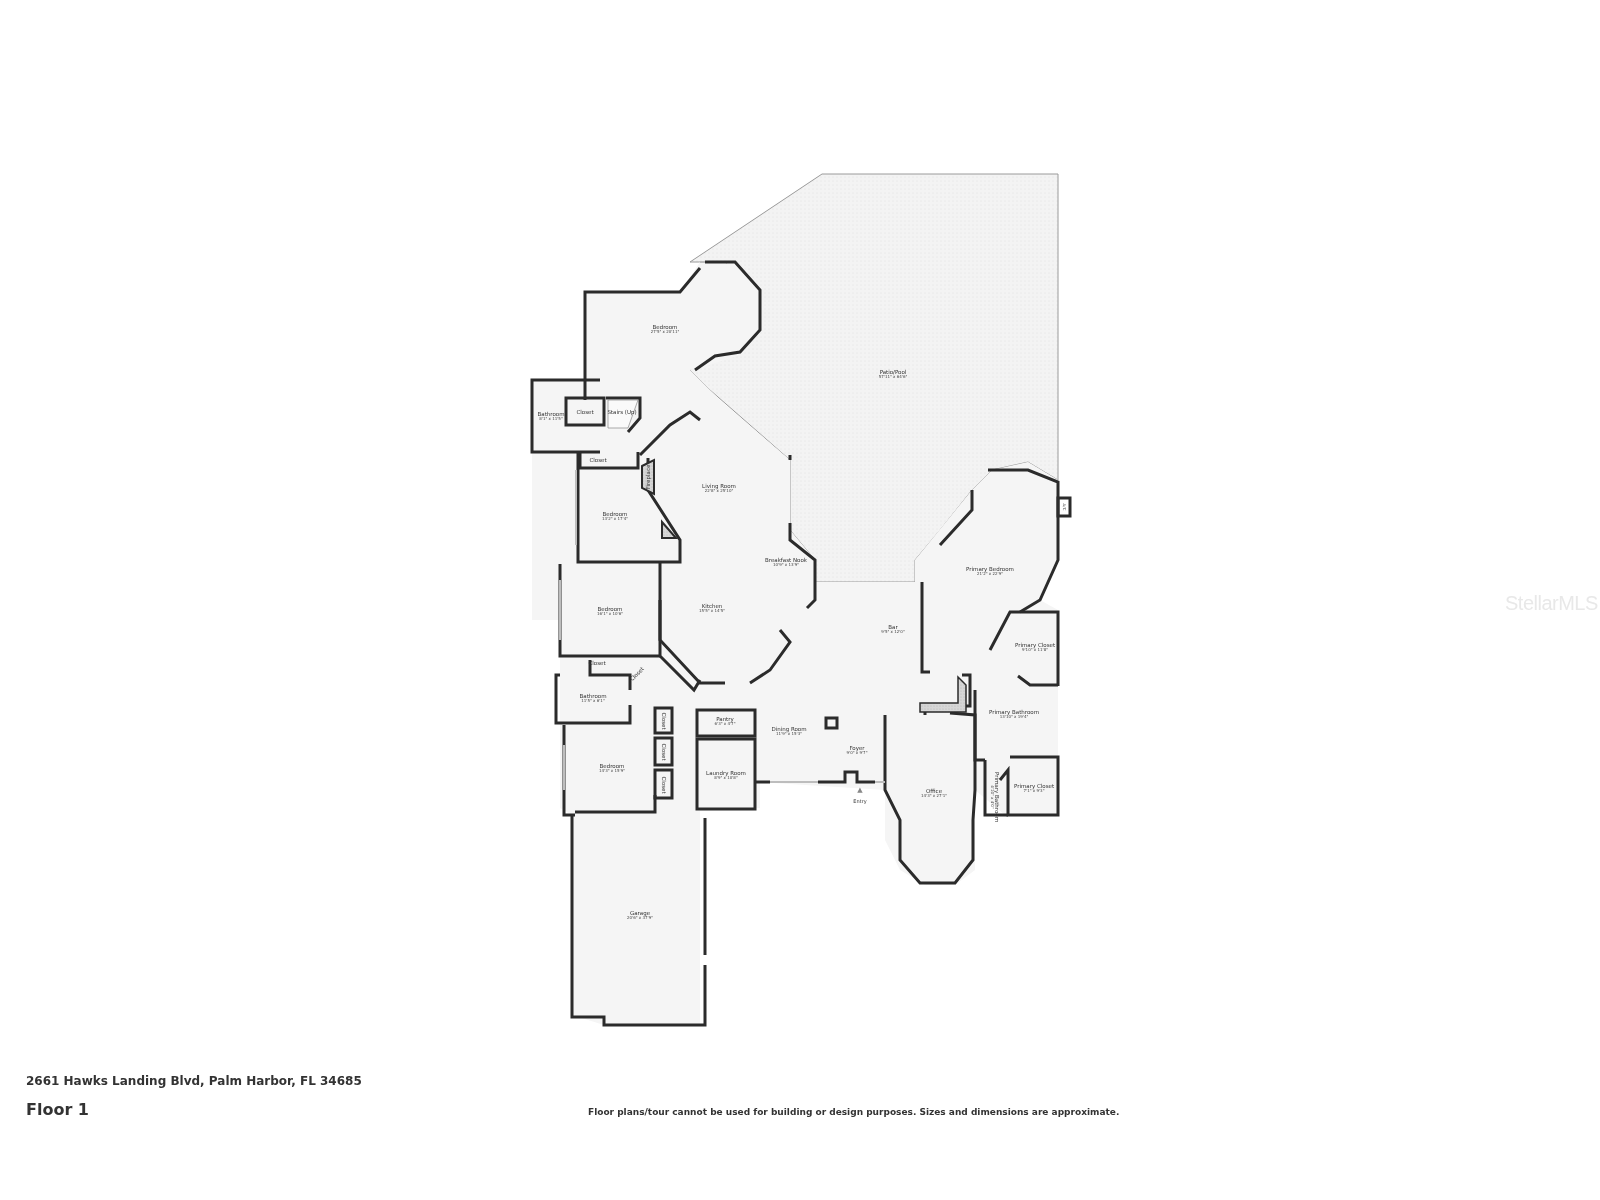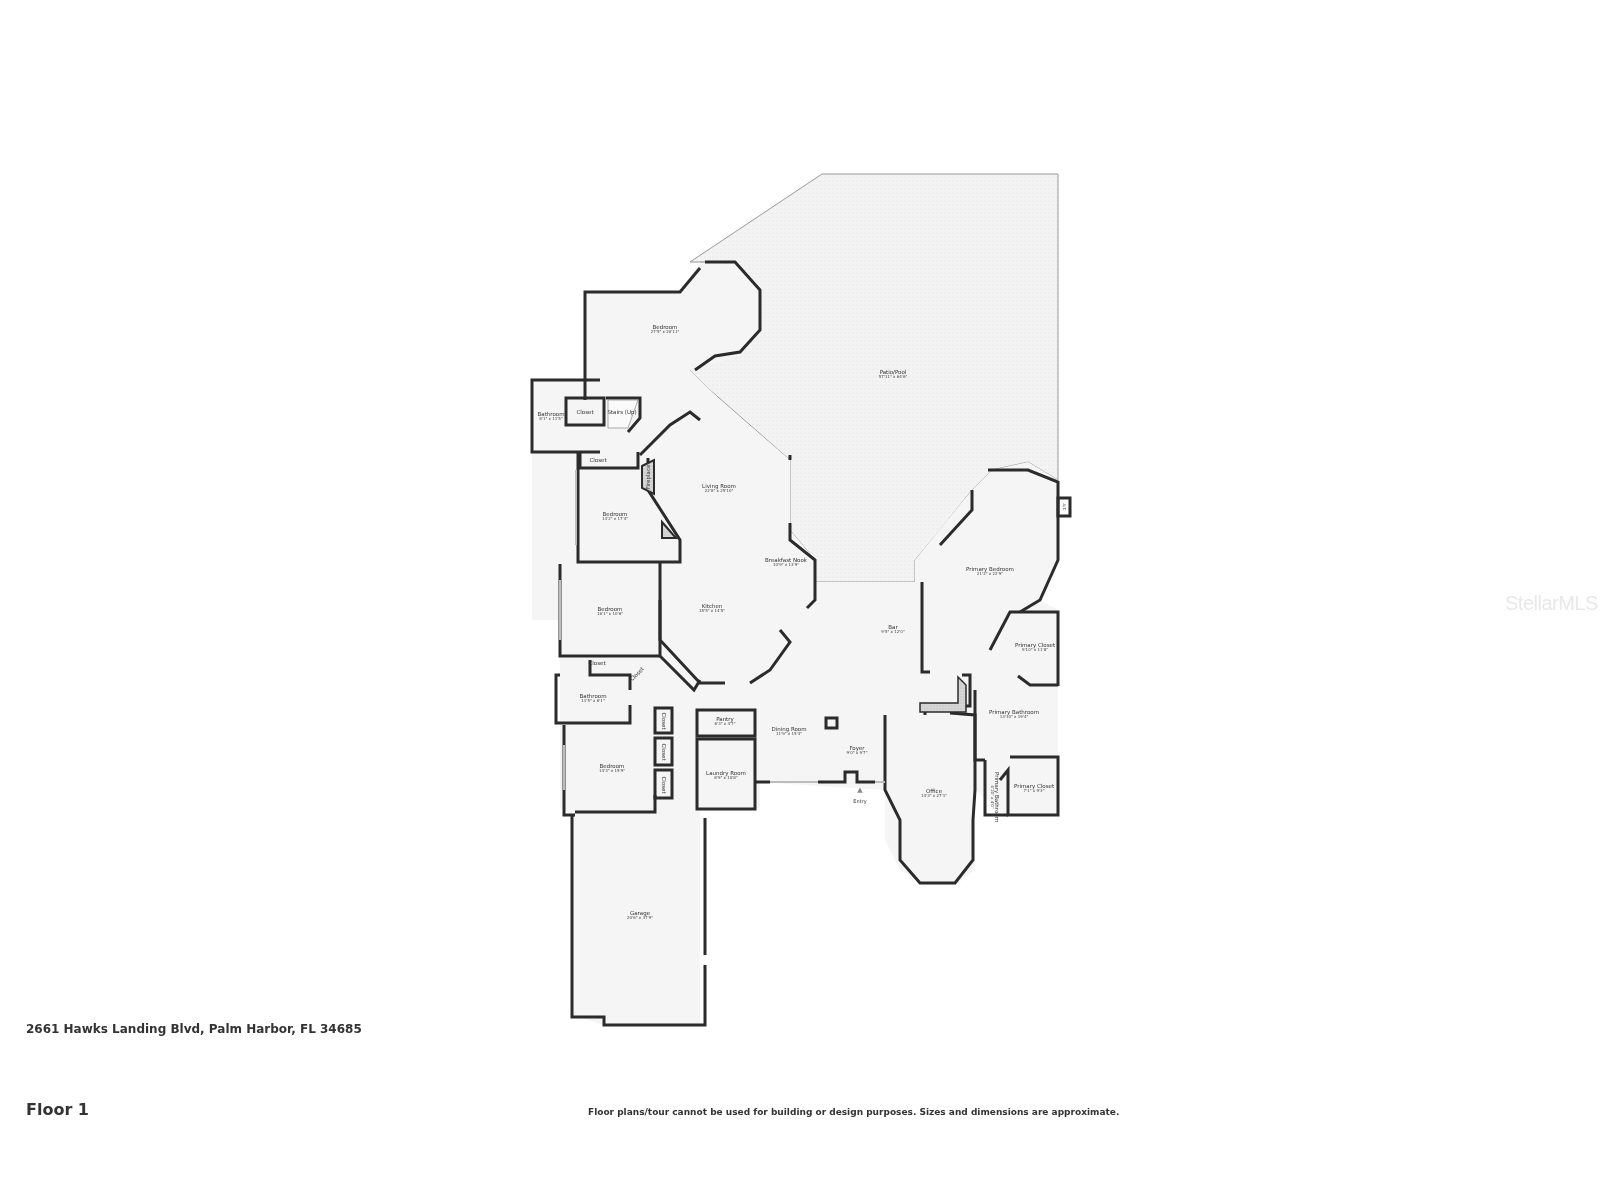--- a/index.html
+++ b/index.html
@@ -3,21 +3,21 @@
 <meta charset="utf-8">
 <style>
   html, body { margin:0; padding:0; background:#ffffff; }
   body { width:1600px; height:1200px; position:relative; overflow:hidden; font-family:"DejaVu Sans", sans-serif; }
   #plan { position:absolute; left:0; top:0; width:1600px; height:1200px; }
   .room-label { position:absolute; transform:translate(-50%,-50%); text-align:center; color:#333; white-space:nowrap; line-height:1.15; }
   .room-name { font-size:5.5px; display:block; }
   .room-dim { font-size:4px; display:block; color:#444; }
   .vertical { transform:translate(-50%,-50%) rotate(90deg); }
   .vertical-neg { transform:translate(-50%,-50%) rotate(-90deg); }
-  .address { position:absolute; left:26px; top:1022px; font-size:12px; font-weight:bold; color:#333; }
+  .address { position:absolute; left:26px; top:1074px; font-size:12px; font-weight:bold; color:#333; }
   .floor { position:absolute; left:26px; top:1100px; font-size:16px; font-weight:bold; color:#333; }
   .disclaimer { position:absolute; left:552px; top:1107px; font-size:9px; font-weight:bold; color:#333;padding-left:36px; }
   .watermark { position:absolute; left:1505px; top:592px; font-size:20px; color:#e8e8e8; letter-spacing:-0.5px; font-family:"Liberation Sans", sans-serif; }
   .entry-label { position:absolute; left:860px; top:798px; transform:translate(-50%,0); font-size:5px; color:#333; }
   .entry-arrow { position:absolute; left:860px; top:786px; transform:translate(-50%,0); font-size:7px; color:#888; }
 </style>
 </head>
 <body>
 
 <svg id="plan" viewBox="0 0 1600 1200" xmlns="http://www.w3.org/2000/svg">

